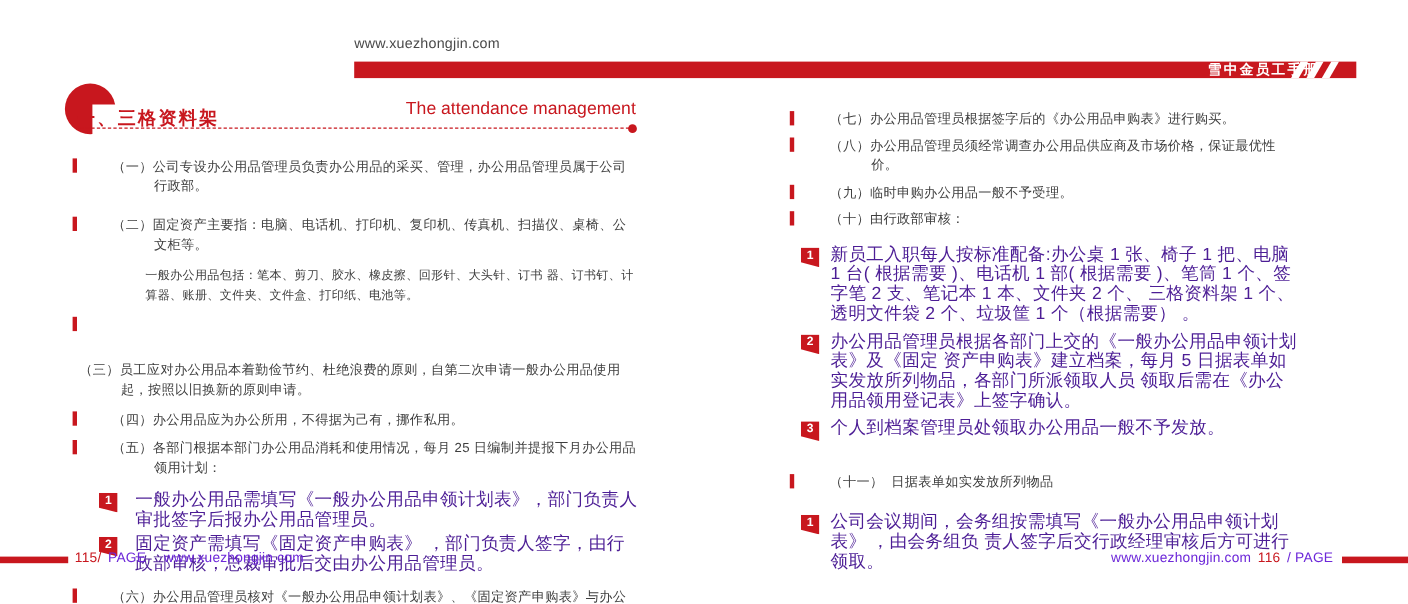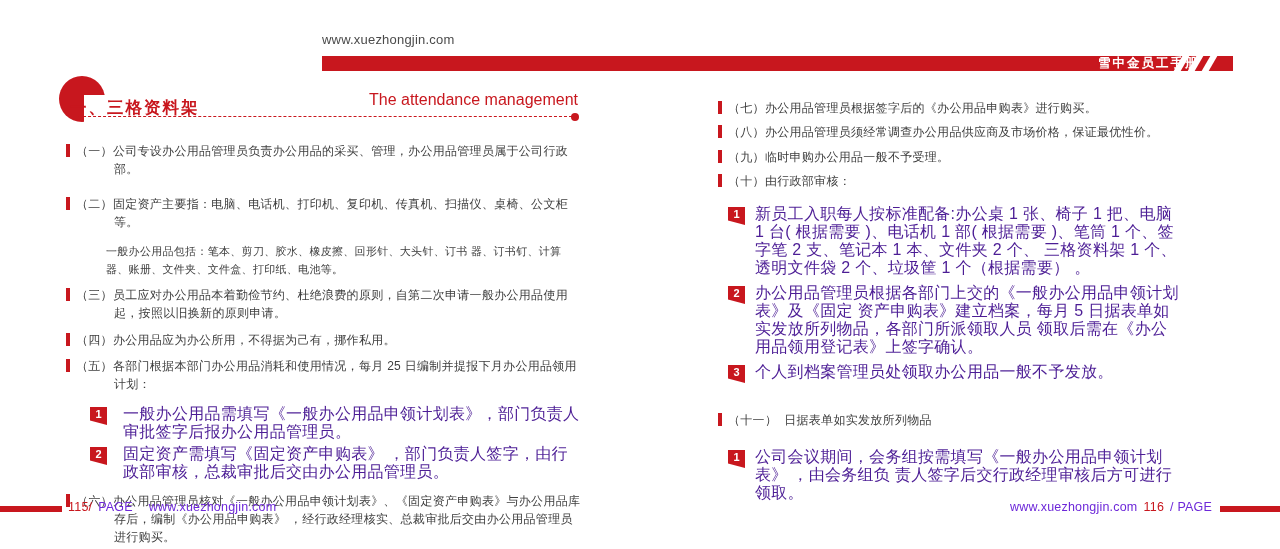--- a/index.html
+++ b/index.html
@@ -24,41 +24,41 @@
   .dash-line { left:68px; top:116px; width:504px; border-top:1.5px dashed var(--red); }
   .dash-dot  { left:571px; top:113px; width:8px; height:8px; border-radius:50%; background:var(--red); }
   .subtitle-en { left:320px; top:91px; width:258px; text-align:right;
                  font-size:16px; color:var(--red); }
 
   
   .col { position:absolute; }
   .col-left  { left:66px;  top:142px; width:515px; }
   .col-right { left:718px; top:99px;  width:462px; }
 
-  .item { display:flex; align-items:flex-start; }
+  .item { display:flex; align-items:flex-start;gap:26px; }
   .marker { flex:none; width:4px; height:13px; margin-top:2px; background:var(--red); }
   .ibody { flex:1; margin-left:6px; }
   .itext { font-size:12px; line-height:18px; color:#3e3e3e; letter-spacing:.3px;
            padding-left:38px; text-indent:-38px; }
   .extra { font-size:11px; line-height:18px; color:#3e3e3e; letter-spacing:.3px;
            margin:11px 0 0 30px; }
 
   .subs { }
   .subs-left  { padding-left:24px; }
   .subs-right { padding-left:10px; }
   .subrow { display:flex; align-items:flex-start; }
   .badge { flex:none; width:17px; height:18px; margin-top:2px; background:var(--red);
            color:#fff; font-size:11px; font-weight:bold; text-align:center; line-height:14px;
            clip-path:polygon(0 0,100% 0,100% 100%,0 75%); }
   .stext { flex:1; font-size:16px; line-height:18px; color:#4c1d95; letter-spacing:.3px; }
   .subs-left  .stext { margin-left:16px; }
   .subs-right .stext { margin-left:10px; }
 
   
-  .mb17{margin-bottom:17px;} .mb8{margin-bottom:8px;} .mb9{margin-bottom:9px;}
+  .mb17{margin-bottom:17px;} .mb8{margin-bottom:8px;} .mb9{margin-bottom:9px;flex-direction:column;}
   .mb12{margin-bottom:12px;} .mb11{margin-bottom:11px;} .mb6{margin-bottom:6px;}
   .mb7{margin-bottom:7px;} .mb15{margin-bottom:15px;} .mb28{margin-bottom:28px;}
   .mb19{margin-bottom:19px;} .mb4{margin-bottom:4px;}
   .gap-label { margin-right:7px; }
 
   
   .footer-left-bar  { left:0; top:506px; width:62px; height:6px; background:var(--red); }
   .footer-right-bar { left:1220px; top:506px; width:60px; height:6px; background:var(--red); }
   .footer-text { top:500px; font-size:12.5px; letter-spacing:.2px; }
   .ft-left  { left:68px; }

